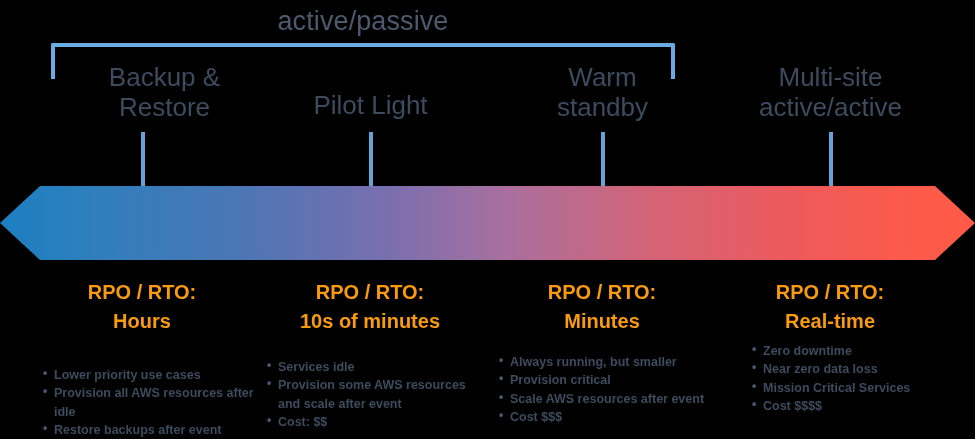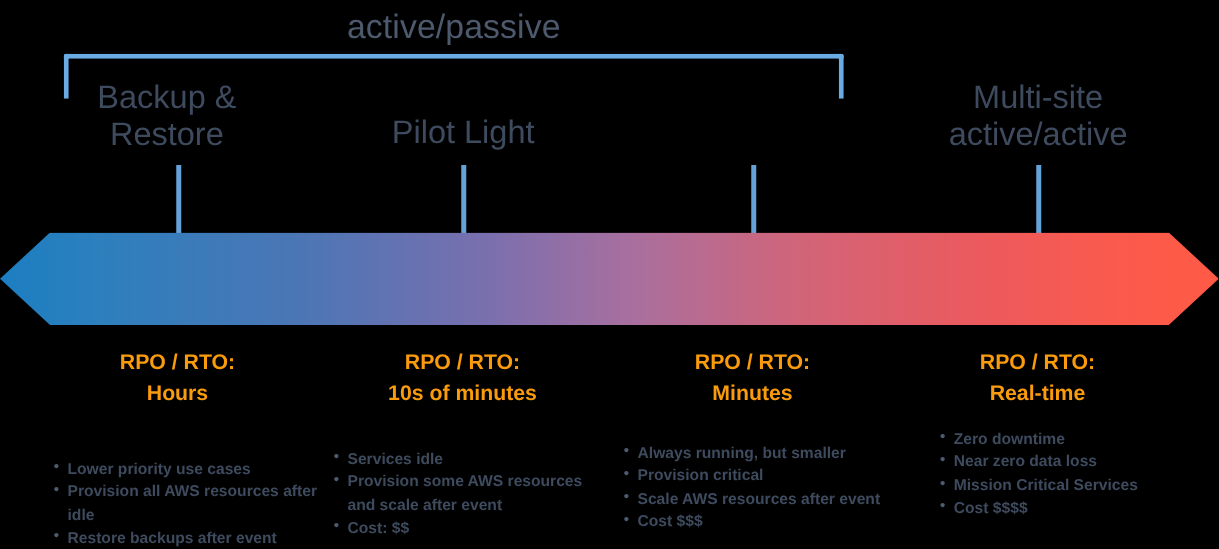--- a/index.html
+++ b/index.html
@@ -82,21 +82,21 @@
     clip-path: polygon(
       40px 0, 935px 0, 975px 50%, 935px 100%,
       40px 100%, 0 50%);
   }
 
   
   .rpo {
     position: absolute;
     text-align: center;
     color: #f99b0c;
-    font-size: 17px;
+    font-size: 20px;
     font-weight: 700;
     line-height: 1.45;
     white-space: pre-line;
   }
 
   
   .bullets {
     position: absolute;
     color: #3e4b5e;
     font-size: 12.5px;
@@ -118,23 +118,25 @@
   }
 </style>
 </head>
 <body>
 
 <div id="stage">
 
   <div class="bracket-label">active/passive</div>
   <div class="bracket"></div>
 
-  <div class="heading" style="left:11px; top:62px; width:245px;">Backup &amp;
+  <div class="heading" style="left:42px; top:62px; width:245px;">Backup &amp;
 Restore</div>
   <div class="heading" style="left:248px; top:90px; width:245px;">Pilot Light</div>
+  <div class="heading" style="left:480px; top:62px; width:245px;">Warm
+standby</div>
   <div class="heading" style="left:708px; top:62px; width:245px;">Multi-site
 active/active</div>
 
   <div class="stem" style="left:141px; top:132px; height:128px;"></div>
   <div class="stem" style="left:369px; top:132px; height:128px;"></div>
   <div class="stem" style="left:601px; top:132px; height:128px;"></div>
   <div class="stem" style="left:829px; top:132px; height:128px;"></div>
 
   <div class="arrow-wrap">
     <div class="arrow-bar"></div>

